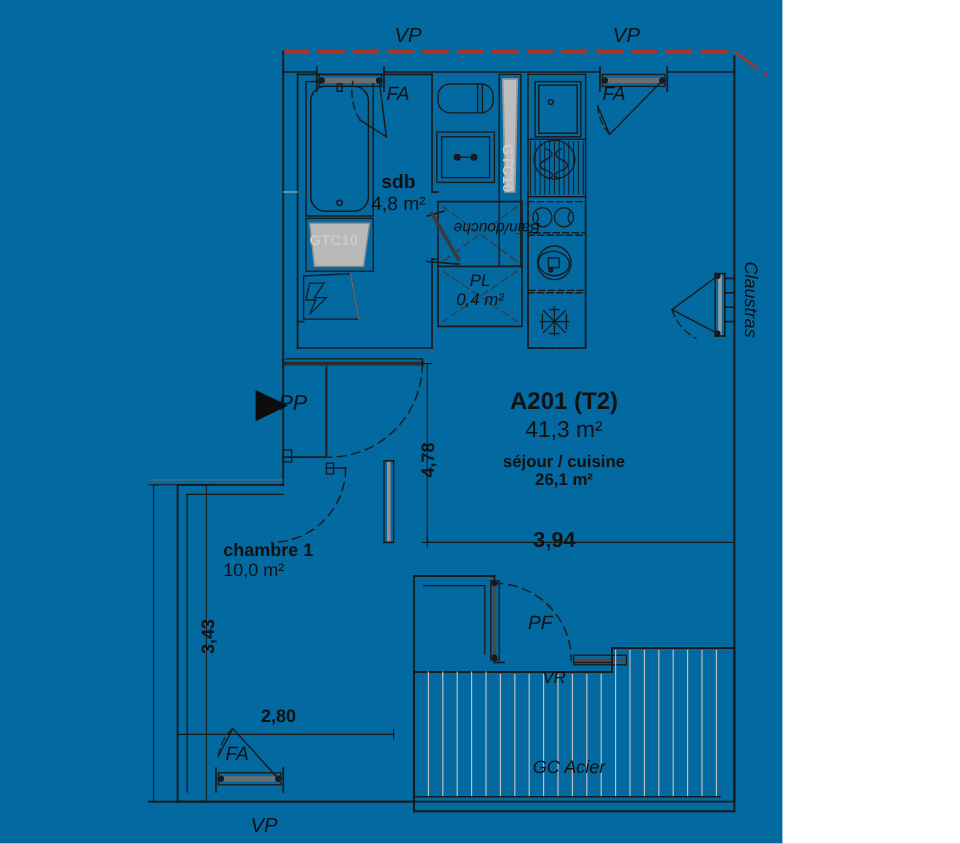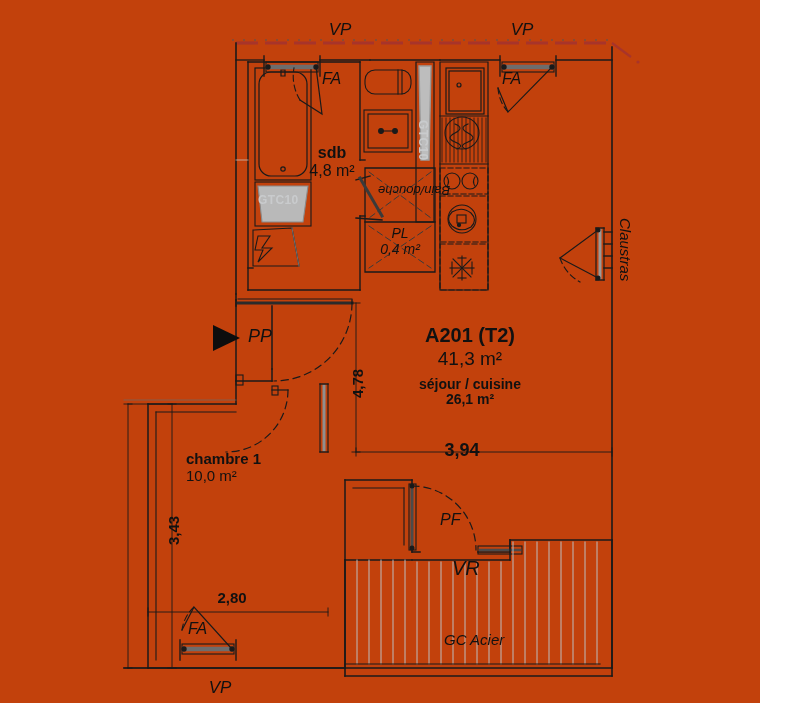--- a/index.html
+++ b/index.html
@@ -1,18 +1,18 @@
 <!DOCTYPE html>
 <html><head>
 <meta charset="utf-8">
 <style>
   html,body{margin:0;padding:0;background:#ffffff;}
   body{width:800px;height:703px;overflow:hidden;
        font-family:"Liberation Sans","DejaVu Sans",sans-serif;color:#111;}
-  #plan{position:relative;width:760px;height:703px;background:#c2410c;}
+  #plan{position:relative;width:652px;height:703px;background:#0369a1;}
   #plan svg{position:absolute;left:0;top:0;}
   .lbl{position:absolute;white-space:nowrap;line-height:1.12;}
   .bold{font-weight:bold;}
   .ital{font-style:italic;}
   .ctr{text-align:center;transform:translateX(-50%);}
   .gtc{color:#c9cbcd;font-weight:bold;letter-spacing:.4px;}
   .rotL{transform:rotate(-90deg);transform-origin:0 0;}
   .rotR{transform:rotate(90deg);transform-origin:0 0;}
   .flip{transform:rotate(180deg);}
 </style>
@@ -367,25 +367,25 @@
 <div class="lbl ital ctr" style="left:522px;top:20px;font-size:17px;">VP</div>
 
 <div class="lbl ital ctr" style="left:220px;top:678px;font-size:17px;">VP</div>
 
 <div class="lbl ital" style="left:322px;top:70px;font-size:16px;">FA</div>
 
 <div class="lbl ital" style="left:502px;top:70px;font-size:16px;">FA</div>
 
 <div class="lbl ital" style="left:188px;top:620px;font-size:16px;">FA</div>
 
-<div class="lbl ital" style="left:248px;top:326px;font-size:18px;">PP</div>
+<div class="lbl ital" style="left:232px;top:326px;font-size:18px;">PP</div>
 
 <div class="lbl ital" style="left:440px;top:511px;font-size:16px;">PF</div>
 
-<div class="lbl ital" style="left:452px;top:557px;font-size:20px;">VR</div>
+<div class="lbl ital" style="left:452px;top:557px;font-size:14px;">VR</div>
 
 <div class="lbl ital" style="left:444px;top:632px;font-size:15px;">GC Acier</div>
 
 <div class="lbl ital rotR" style="left:633px;top:218px;font-size:15px;">Claustras</div>
 
 <div class="lbl ctr" style="left:332px;top:120px;font-size:16px;margin-top:24px;">
   <div class="bold">sdb</div>
   <div>4,8 m²</div>
 </div>
 

